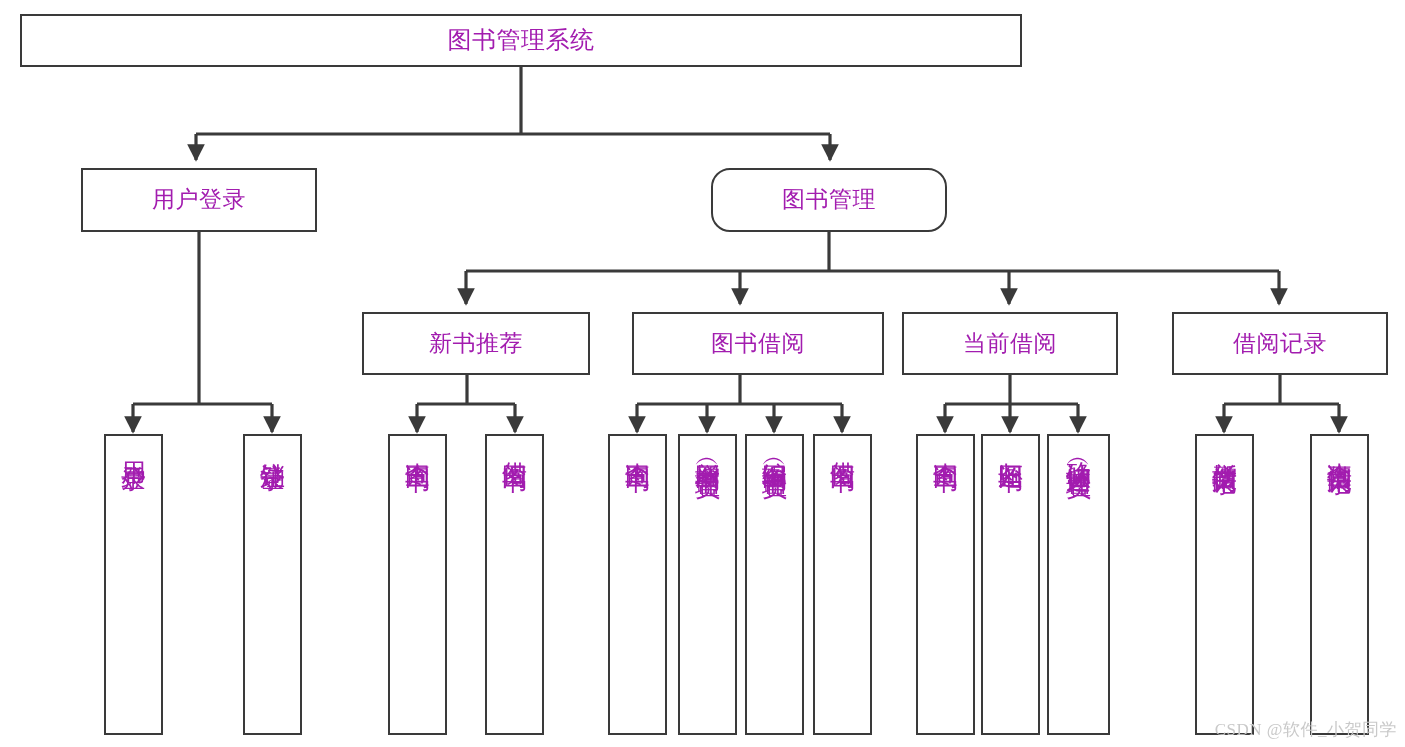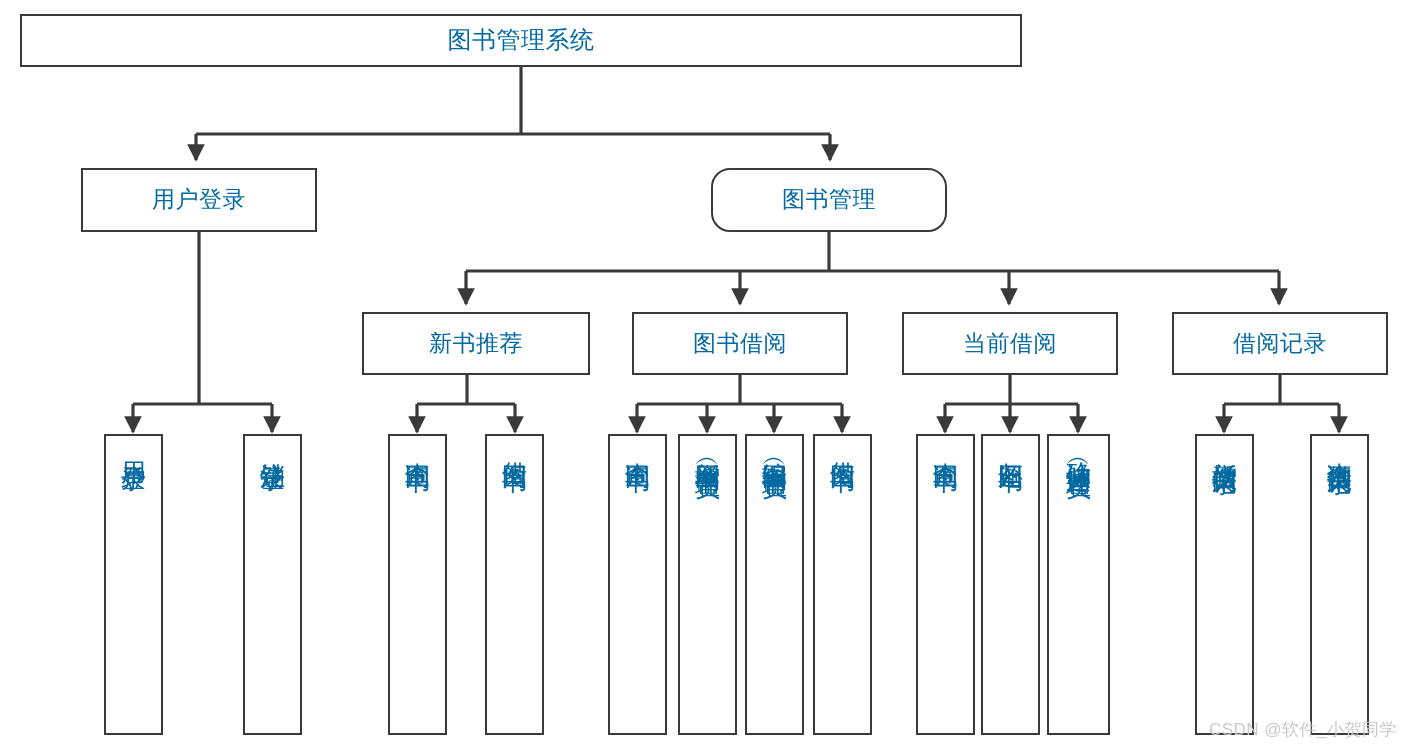--- a/index.html
+++ b/index.html
@@ -26,21 +26,21 @@
     pointer-events: none;
   }
   .node {
     position: absolute;
     box-sizing: border-box;
     background: #ffffff;
     border: 2.5px solid #3a3a3a;
     display: flex;
     align-items: center;
     justify-content: center;
-    color: #0369a1;
+    color: #a21caf;
     z-index: 2;
   }
   .node .lbl {
     display: block;
     line-height: 1.18;
     letter-spacing: 0.5px;
     white-space: nowrap;
   }
   
   .node.h .lbl {
@@ -64,21 +64,21 @@
   }
   .watermark {
     position: absolute;
     right: 8px;
     bottom: 6px;
     font-size: 17px;
     color: #c9c9c9;
     letter-spacing: 0.5px;
     z-index: 5;
     white-space: nowrap;
-    font-family: Liberation Sans, sans-serif;
+    font-family: Liberation Serif, serif;
   }
 </style>
 </head>
 <body>
 
 <div id="canvas">
 
   <svg id="edges" viewBox="0 0 1405 747" xmlns="http://www.w3.org/2000/svg">
     <defs>
       <marker id="arrow" viewBox="0 0 10 10" refX="9" refY="5" markerWidth="5.5" markerHeight="5.5" orient="auto-start-reverse">
@@ -136,21 +136,21 @@
   <div class="node h" style="left:81px; top:168px; width:236px; height:64px;">
     <span class="lbl">用户登录</span>
   </div>
   <div class="node h" style="left:711px; top:168px; width:236px; height:64px;border-radius:19px;">
     <span class="lbl">图书管理</span>
   </div>
 
   <div class="node h" style="left:362px; top:312px; width:228px; height:63px;">
     <span class="lbl">新书推荐</span>
   </div>
-  <div class="node h" style="left:632px; top:312px; width:216px; height:63px;">
+  <div class="node h" style="left:632px; top:312px; width:252px; height:63px;">
     <span class="lbl">图书借阅</span>
   </div>
   <div class="node h" style="left:1172px; top:312px; width:216px; height:63px;">
     <span class="lbl">借阅记录</span>
   </div>
   <div class="node h" style="left:902px; top:312px; width:216px; height:63px;">
     <span class="lbl">当前借阅</span>
   </div>
 
   <div class="node v" style="left:104px; top:434px; width:59px; height:301px;">

